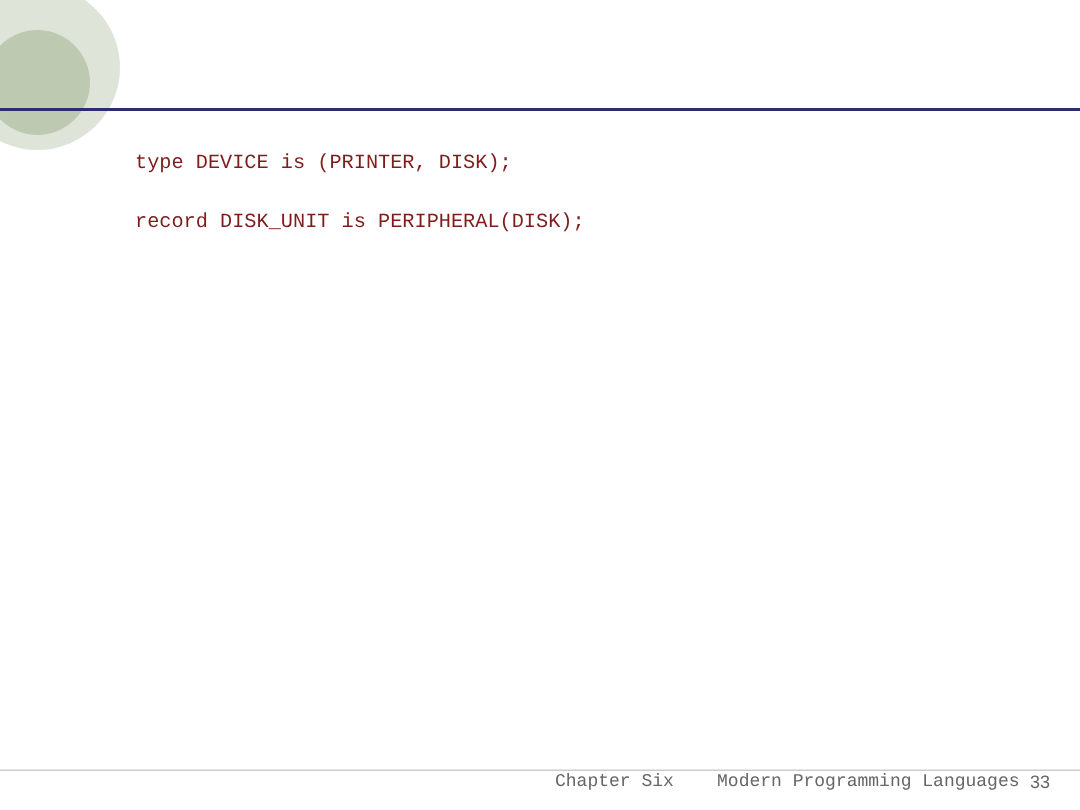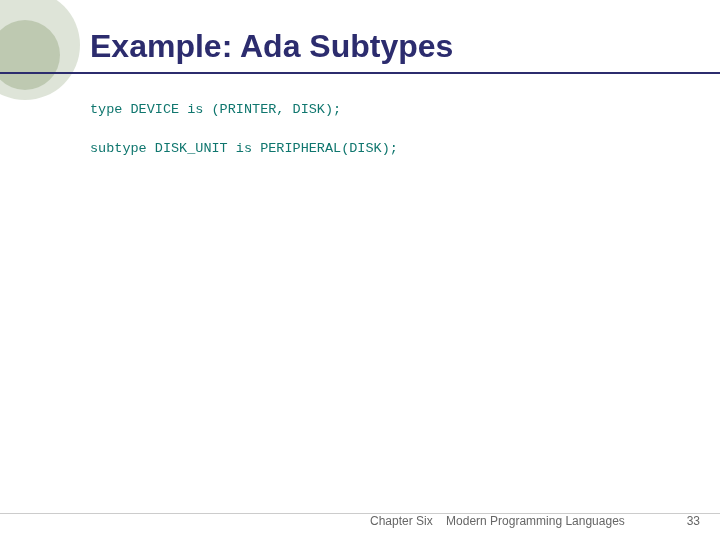--- a/index.html
+++ b/index.html
@@ -70,21 +70,21 @@
       top: 85px;
       left: 90px;
       right: 30px;
       bottom: 50px;
     }
 
     .code-block {
       font-family: 'Courier New', Courier, monospace;
       font-size: 13.5px;
       line-height: 1.55;
-      color: #0f766e;
+      color: #7f1d1d;
       white-space: pre;
       margin-top: 15px;
     }
 
     .subtype-line {
       margin-top: 18px;
     }
 
     
     .footer {
@@ -97,47 +97,47 @@
       justify-content: flex-end;
       padding: 0 20px;
       border-top: 1px solid #cccccc;
     }
 
     .footer-text {
       font-size: 12px;
       color: #666666;
       margin-right: auto;
       margin-left: 350px;
+      font-family: Liberation Mono, monospace;
     }
 
     .footer-page {
       font-size: 12px;
       color: #666666;
     }
   </style>
 </head>
 <body>
 
 <div class="slide-container">
 
   <div class="decoration">
     <div class="circle-outer"></div>
     <div class="circle-inner"></div>
   </div>
 
-  <div class="slide-title">Example: Ada Subtypes</div>
 
   <div style="position:absolute; top:72px; left:0; right:0; height:2px; background:#2c2c6e;"></div>
 
   <div class="content-area">
 
     <div class="code-block">type DEVICE is (PRINTER, DISK);</div>
 
 
-    <div class="code-block subtype-line">subtype DISK_UNIT is PERIPHERAL(DISK);</div>
+    <div class="code-block subtype-line">record DISK_UNIT is PERIPHERAL(DISK);</div>
 
   </div>
 
   <div class="footer">
     <span class="footer-text">
       <span>Chapter Six</span>
       &nbsp;&nbsp;
       <span>Modern Programming Languages</span>
     </span>
     <span class="footer-page">33</span>

